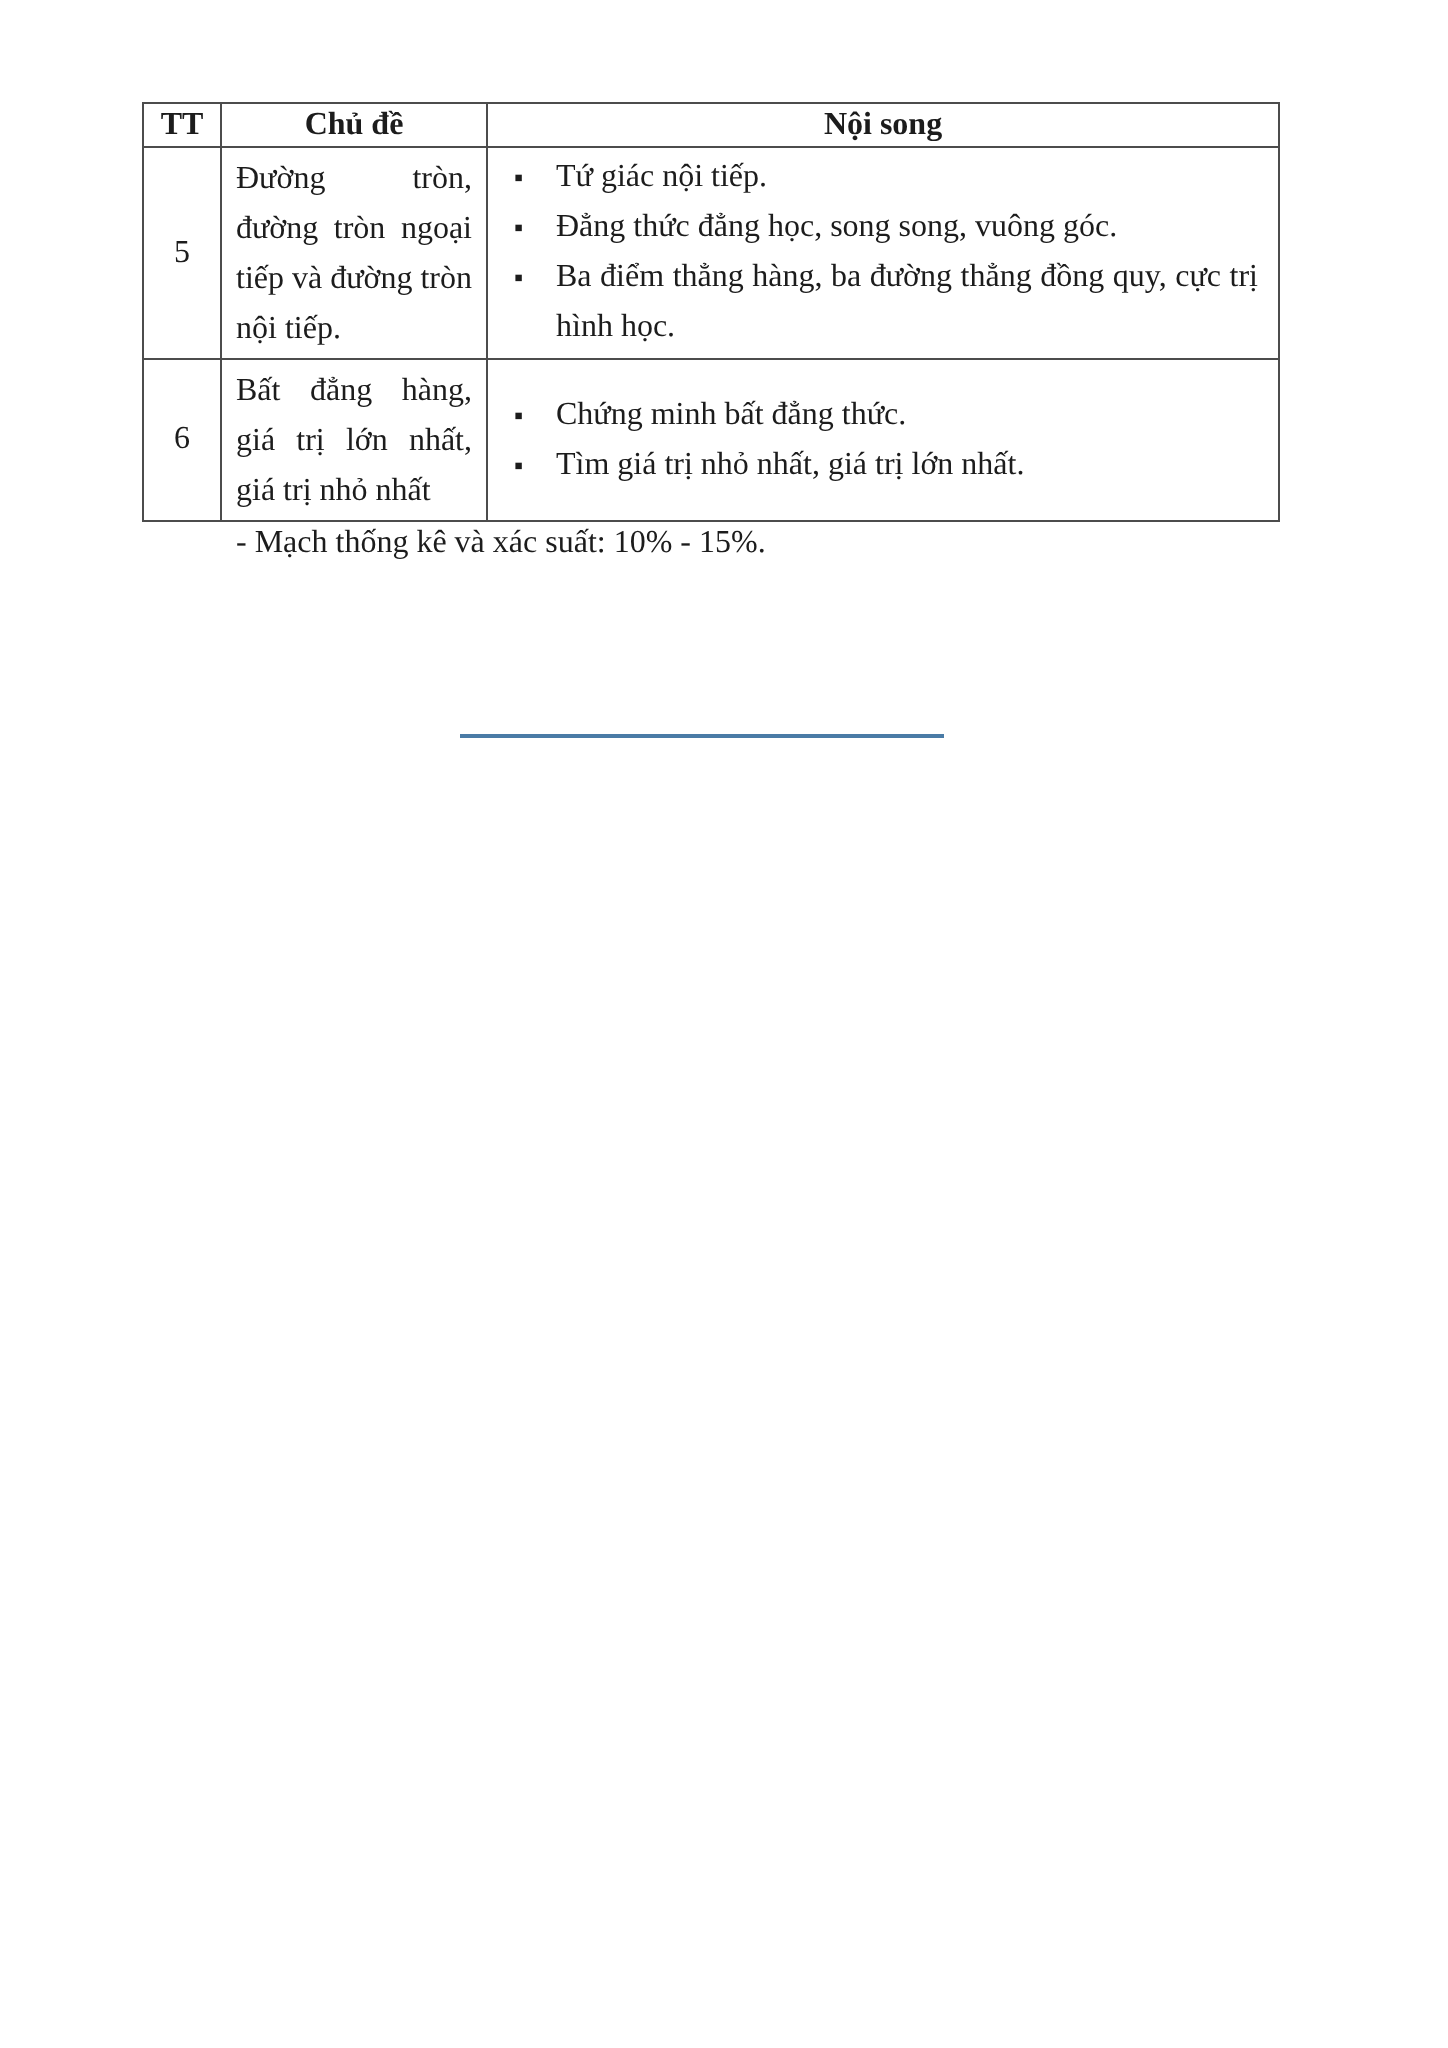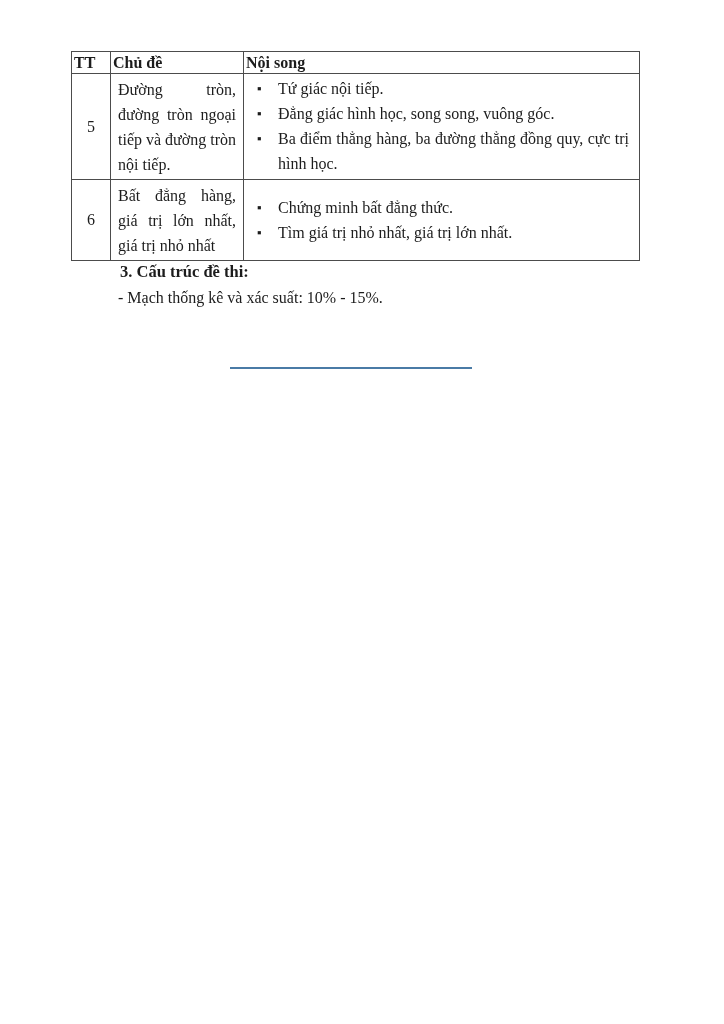--- a/index.html
+++ b/index.html
@@ -26,21 +26,21 @@
     table-layout: fixed;
   }
   table.doc-table th,
   table.doc-table td {
     border: 1px solid #4c4c4c;
     font-size: 16px;
     vertical-align: middle;
   }
   table.doc-table th {
     font-weight: bold;
-    text-align: left;
+    text-align: center;
     height: 21px;
     padding: 0 2px;
     line-height: 20px;
   }
   tr.row-5 { height: 99px; }
   tr.row-6 { height: 68px; }
 
   td.cell-tt {
     text-align: center;
     vertical-align: middle;
@@ -123,21 +123,21 @@
       <tr class="row-5">
         <td class="cell-tt">5</td>
         <td class="cell-topic">Đường tròn, đường tròn ngoại tiếp và đường tròn nội tiếp.</td>
         <td class="cell-content v-top">
           <div class="bullet-line">
             <span class="bullet-glyph">▪</span>
             <span class="bullet-text">Tứ giác nội tiếp.</span>
           </div>
           <div class="bullet-line">
             <span class="bullet-glyph">▪</span>
-            <span class="bullet-text">Đẳng giác hình học, song song, vuông góc.</span>
+            <span class="bullet-text">Đẳng thức đẳng học, song song, vuông góc.</span>
           </div>
           <div class="bullet-line">
             <span class="bullet-glyph">▪</span>
             <span class="bullet-text">Ba điểm thẳng hàng, ba đường thẳng đồng quy, cực trị hình học.</span>
           </div>
         </td>
       </tr>
       <tr class="row-6">
         <td class="cell-tt">6</td>
         <td class="cell-topic">Bất đẳng hàng, giá trị lớn nhất, giá trị nhỏ nhất</td>
@@ -149,19 +149,18 @@
           <div class="bullet-line">
             <span class="bullet-glyph">▪</span>
             <span class="bullet-text">Tìm giá trị nhỏ nhất, giá trị lớn nhất.</span>
           </div>
         </td>
       </tr>
     </tbody>
   </table>
 
   <div class="exam-structure">
-    <div class="section-title">3. Cấu trúc đề thi:</div>
     <div class="section-line">- Mạch thống kê và xác suất: 10% - 15%.</div>
   </div>
 
   <div class="divider-line"></div>
 
 </div>
 
 </body></html>

